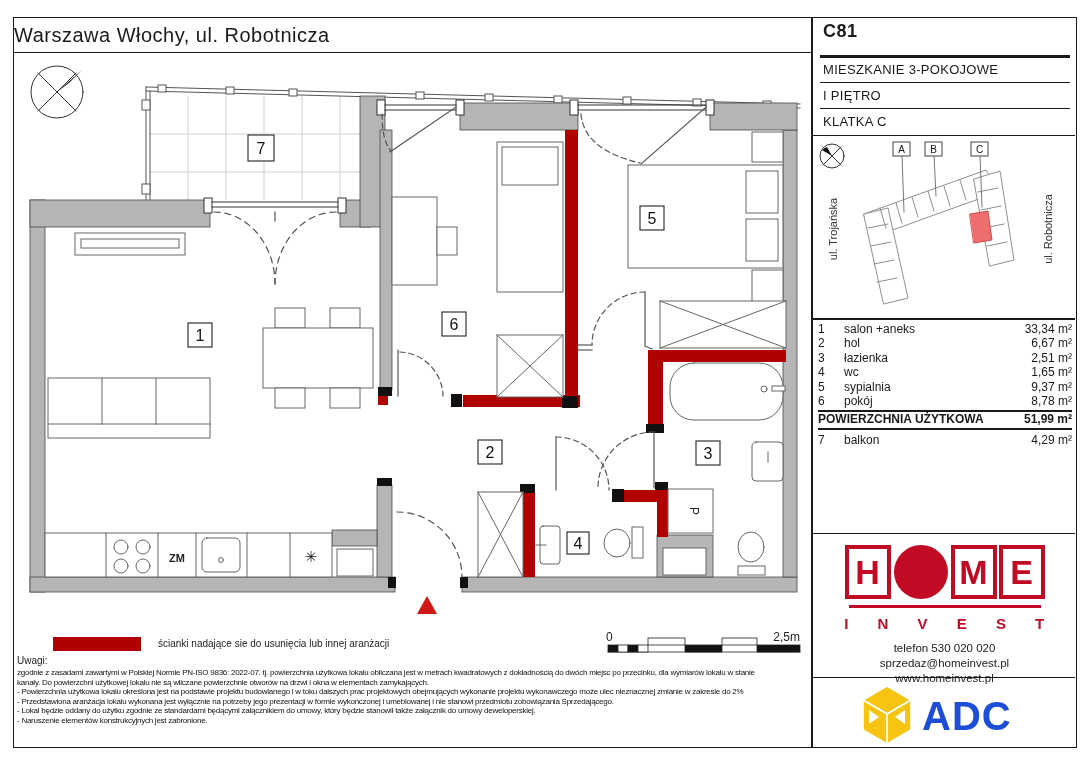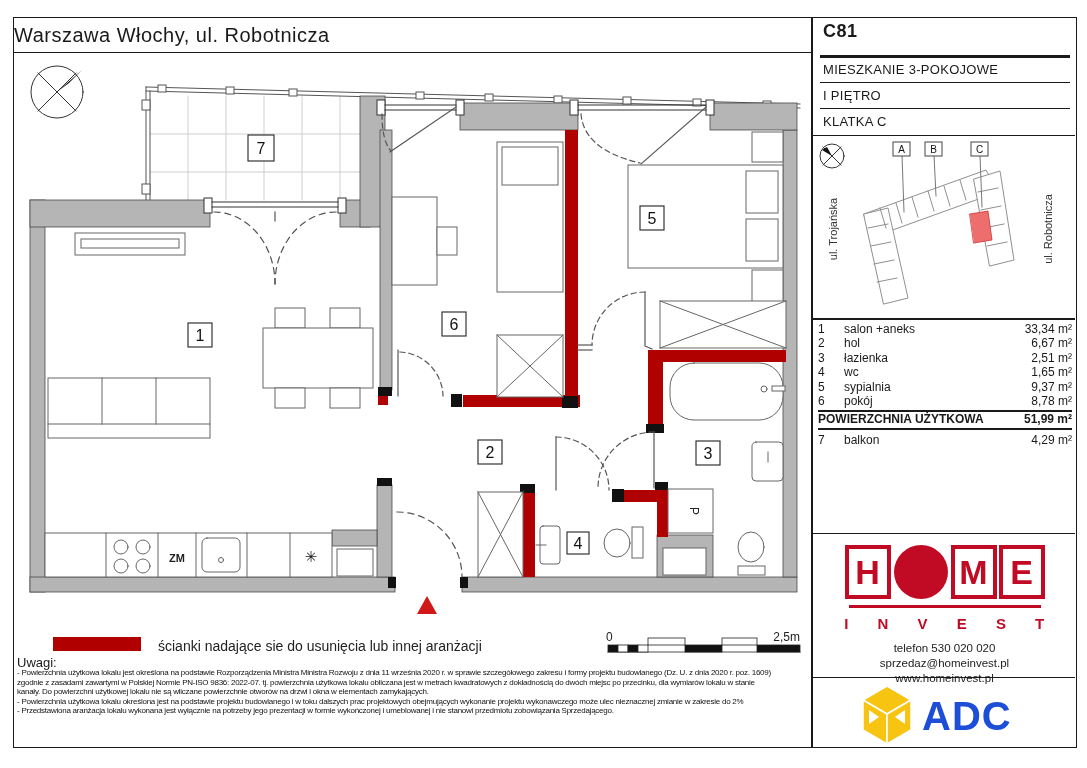--- a/index.html
+++ b/index.html
@@ -13,23 +13,23 @@
   .hline{background:#1a1a1a;height:1px;left:818px;width:254px;}
   #unit-code{left:823px;top:21px;font-size:18px;font-weight:bold;letter-spacing:.5px;}
   .unit-row{left:823px;font-size:13px;letter-spacing:.3px;}
   .street{width:92px;height:14px;font-size:11px;text-align:center;transform:rotate(-90deg);color:#333;}
   .trow{left:818px;width:254px;display:flex;font-size:12px;line-height:14.4px;height:14.4px;}
   .trow .no{width:26px;}
   .trow .nm{flex:1;}
   .trow .ar{text-align:right;}
   #summary-row{left:818px;top:412px;width:254px;display:flex;font-weight:bold;font-size:12px;}
   #summary-row .lb{flex:1;}
-  #legend-text{left:158px;top:638px;font-size:14px;color:#222;}
+  #legend-text{left:158px;top:638px;font-size:10px;color:#222;}
   #legend-swatch{left:53px;top:637px;width:88px;height:14px;background:#b00000;}
-  #notes-head{left:17px;top:655px;font-size:13px;}
+  #notes-head{left:17px;top:655px;font-size:10px;}
   #notes{left:17px;top:668px;width:792px;font-size:8px;line-height:9.6px;letter-spacing:-0.25px;
          white-space:nowrap;overflow:hidden;color:#111;}
   
   #home-logo{left:812px;top:545px;width:265px;display:flex;flex-direction:column;align-items:center;}
   #home-row{display:flex;align-items:center;}
   .hbox{width:38px;height:46px;border:4px solid #c10b25;color:#c10b25;font-size:34px;font-weight:800;
         display:flex;align-items:center;justify-content:center;margin:0 1px;}
   #home-o{width:54px;height:54px;border-radius:50%;background:#c10b25;margin:0 2px;}
   #home-line{width:192px;height:3px;background:#c10b25;margin-top:6px;}
   #invest{color:#c10b25;font-size:15px;font-weight:700;letter-spacing:12.5px;padding-left:12px;margin-top:7px;}
@@ -382,20 +382,21 @@
       <div>www.homeinvest.pl</div>
     </div>
   </div>
   <div class="abs hline" style="top:677px;left:813px;width:262px"></div>
   <div class="abs" id="adc-text">ADC</div>
 
   <div class="abs" id="legend-swatch"></div>
   <div class="abs" id="legend-text">ścianki nadające sie do usunięcia lub innej aranżacji</div>
   <div class="abs" id="notes-head">Uwagi:</div>
   <div class="abs" id="notes">
-    <div>- Powierzchnia użytkowa lokalu jest określona na podstawie Rozporządzenia Ministra Ministra Rozwoju z dnia 11 września 2020 r. w sprawie szczegółowego zakresu i formy projektu budowlanego (Dz. U. z dnia 2020 r. poz. 1609)</div>
     <div>zgodnie z zasadami zawartymi w Polskiej Normie PN-ISO 9836: 2022-07. tj. powierzchnia użytkowa lokalu obliczana jest w metrach kwadratowych z dokładnością do dwóch miejsc po przecinku, dla wymiarów lokalu w stanie</div>
     <div>kanały. Do powierzchni użytkowej lokalu nie są wliczane powierzchnie otworów na drzwi i okna w elementach zamykających.</div>
     <div>- Powierzchnia użytkowa lokalu określona jest na podstawie projektu budowlanego i w toku dalszych prac projektowych obejmujących wykonanie projektu wykonawczego może ulec nieznacznej zmianie w zakresie do 2%</div>
     <div>- Przedstawiona aranżacja lokalu wykonana jest wyłącznie na potrzeby jego prezentacji w formie wykończonej i umeblowanej i nie stanowi przedmiotu zobowiązania Sprzedającego.</div>
+    <div>- Lokal będzie oddany do użytku zgodnie ze standardami będącymi załącznikiem do umowy, który będzie stanowił także załącznik do umowy deweloperskiej.</div>
+    <div>- Naruszenie elementów konstrukcyjnych jest zabronione.</div>
   </div>
 
 </div>
 
 </body></html>

